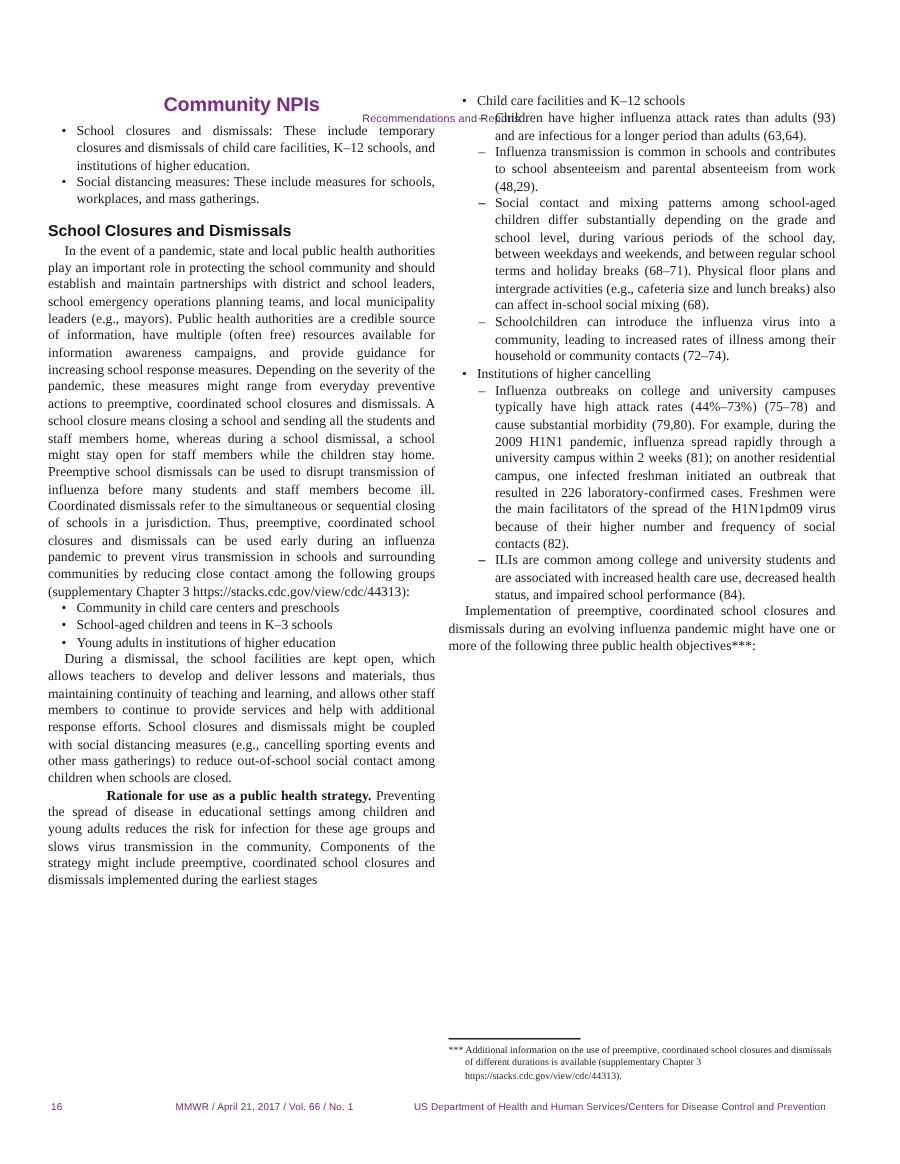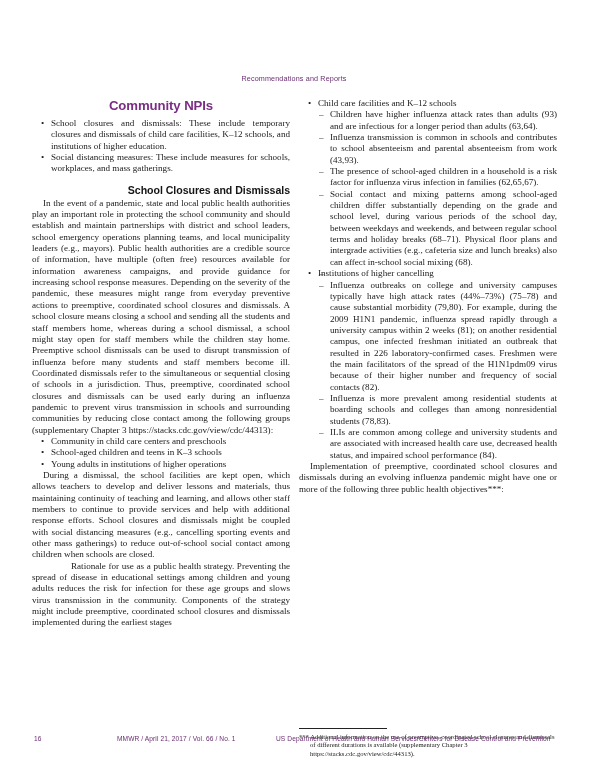--- a/index.html
+++ b/index.html
@@ -39,21 +39,20 @@
 
   
   .columns {
     position: absolute;
     top: 62px;
     left: 32px;
     width: 538px;
     height: 660px;
     display: flex;
     gap: 9px;
-    margin-top: 36px;
   }
   .col {
     width: 258px;
     position: relative;
   }
 
   
   h1.section-title {
     font-family: "Liberation Sans", sans-serif;
     font-size: 13.2px;
@@ -63,34 +62,33 @@
     margin: 0 0 5px 0;
     letter-spacing: -0.1px;
   }
   h2.sub-title {
     font-family: "Liberation Sans", sans-serif;
     font-size: 10.6px;
     font-weight: bold;
     color: #151515;
     margin: 9px 0 2px 0;
     letter-spacing: -0.05px;
-    text-align: right;
   }
 
   
   p.body-para {
     margin: 0;
     font-size: 9.1px;
     line-height: 11.35px;
     text-align: justify;
     text-indent: 11px;
     hyphens: auto;
   }
   p.body-para.no-indent { text-indent: 0; }
-  p.body-para b { font-weight: normal; padding-left: 28px; }
+  p.body-para b { font-weight: bold; padding-left: 28px; }
 
   
   ul.bullets {
     list-style: none;
     margin: 0;
     padding: 0;
   }
   ul.bullets > li {
     position: relative;
     font-size: 9.1px;
@@ -216,21 +214,21 @@
       <p class="body-para">In the event of a pandemic, state and local public health authorities play an important role in protecting the school community and should establish and maintain partnerships with district and school leaders, school emergency operations planning teams, and local municipality leaders (e.g., mayors). Public health authorities are a credible source of information, have multiple (often free) resources available for information awareness campaigns, and provide guidance for increasing school response measures. Depending on the severity of the pandemic, these measures might range from everyday preventive actions to preemptive, coordinated school closures and dismissals. A school closure means closing a school and sending all the students and staff members home, whereas during a school dismissal, a school might stay open for staff members while the children stay home. Preemptive school dismissals can be used to disrupt transmission of influenza before many students and staff members become ill. Coordinated dismissals refer to the simultaneous or sequential closing of schools in a jurisdiction. Thus, preemptive, coordinated school closures and dismissals can be used early during an influenza pandemic to prevent virus transmission in schools and surrounding communities by reducing close contact among the following groups (supplementary Chapter 3 https://stacks.cdc.gov/view/cdc/44313):</p>
 
       <ul class="bullets plain">
         <li>
           <span class="bullet-dot">•</span><span>Community in child care centers and preschools</span>
         </li>
         <li>
           <span class="bullet-dot">•</span><span>School-aged children and teens in K–3 schools</span>
         </li>
         <li>
-          <span class="bullet-dot">•</span><span>Young adults in institutions of higher operations</span>
+          <span class="bullet-dot">•</span><span>Young adults in institutions of higher education</span>
         </li>
       </ul>
 
       <p class="body-para">During a dismissal, the school facilities are kept open, which allows teachers to develop and deliver lessons and materials, thus maintaining continuity of teaching and learning, and allows other staff members to continue to provide services and help with additional response efforts. School closures and dismissals might be coupled with social distancing measures (e.g., cancelling sporting events and other mass gatherings) to reduce out-of-school social contact among children when schools are closed.</p>
 
       <p class="body-para"><b>Rationale for use as a public health strategy.</b><span> Preventing the spread of disease in educational settings among children and young adults reduces the risk for infection for these age groups and slows virus transmission in the community. Components of the strategy might include preemptive, coordinated school closures and dismissals implemented during the earliest stages</span></p>
 
     </div>
 
     <div class="col">
@@ -239,44 +237,44 @@
       <ul class="bullets plain">
         <li>
           <span class="bullet-dot">•</span><span>Child care facilities and K–12 schools</span>
         </li>
       </ul>
       <ul class="dashes">
         <li>
           <span class="dash-mark">–</span><span>Children have higher influenza attack rates than adults (93) and are infectious for a longer period than adults (63,64).</span>
         </li>
         <li>
-          <span class="dash-mark">–</span><span>Influenza transmission is common in schools and contributes to school absenteeism and parental absenteeism from work (43,93).</span>
-        </li>
-        <li>
-          <span class="dash-mark">–</span><span>The presence of school-aged children in a household is a risk factor for influenza virus infection in families (62,65,67).</span>
+          <span class="dash-mark">–</span><span>Influenza transmission is common in schools and contributes to school absenteeism and parental absenteeism from work (48,29).</span>
+        </li>
+        <li>
+          <span class="dash-mark">–</span>
         </li>
         <li>
           <span class="dash-mark">–</span><span>Social contact and mixing patterns among school-aged children differ substantially depending on the grade and school level, during various periods of the school day, between weekdays and weekends, and between regular school terms and holiday breaks (68–71). Physical floor plans and intergrade activities (e.g., cafeteria size and lunch breaks) also can affect in-school social mixing (68).</span>
         </li>
         <li>
+          <span class="dash-mark">–</span><span>Schoolchildren can introduce the influenza virus into a community, leading to increased rates of illness among their household or community contacts (72–74).</span>
+        </li>
+      </ul>
+
+      <ul class="bullets plain">
+        <li>
+          <span class="bullet-dot">•</span><span>Institutions of higher cancelling</span>
+        </li>
+      </ul>
+      <ul class="dashes">
+        <li>
+          <span class="dash-mark">–</span><span>Influenza outbreaks on college and university campuses typically have high attack rates (44%–73%) (75–78) and cause substantial morbidity (79,80). For example, during the 2009 H1N1 pandemic, influenza spread rapidly through a university campus within 2 weeks (81); on another residential campus, one infected freshman initiated an outbreak that resulted in 226 laboratory-confirmed cases. Freshmen were the main facilitators of the spread of the H1N1pdm09 virus because of their higher number and frequency of social contacts (82).</span>
+        </li>
+        <li>
           <span class="dash-mark">–</span>
-        </li>
-      </ul>
-
-      <ul class="bullets plain">
-        <li>
-          <span class="bullet-dot">•</span><span>Institutions of higher cancelling</span>
-        </li>
-      </ul>
-      <ul class="dashes">
-        <li>
-          <span class="dash-mark">–</span><span>Influenza outbreaks on college and university campuses typically have high attack rates (44%–73%) (75–78) and cause substantial morbidity (79,80). For example, during the 2009 H1N1 pandemic, influenza spread rapidly through a university campus within 2 weeks (81); on another residential campus, one infected freshman initiated an outbreak that resulted in 226 laboratory-confirmed cases. Freshmen were the main facilitators of the spread of the H1N1pdm09 virus because of their higher number and frequency of social contacts (82).</span>
-        </li>
-        <li>
-          <span class="dash-mark">–</span><span>Influenza is more prevalent among residential students at boarding schools and colleges than among nonresidential students (78,83).</span>
         </li>
         <li>
           <span class="dash-mark">–</span><span>ILIs are common among college and university students and are associated with increased health care use, decreased health status, and impaired school performance (84).</span>
         </li>
       </ul>
 
       <p class="body-para">Implementation of preemptive, coordinated school closures and dismissals during an evolving influenza pandemic might have one or more of the following three public health objectives***:</p>
 
       <div class="footnote-block">
         <div class="footnote-rule"></div>

